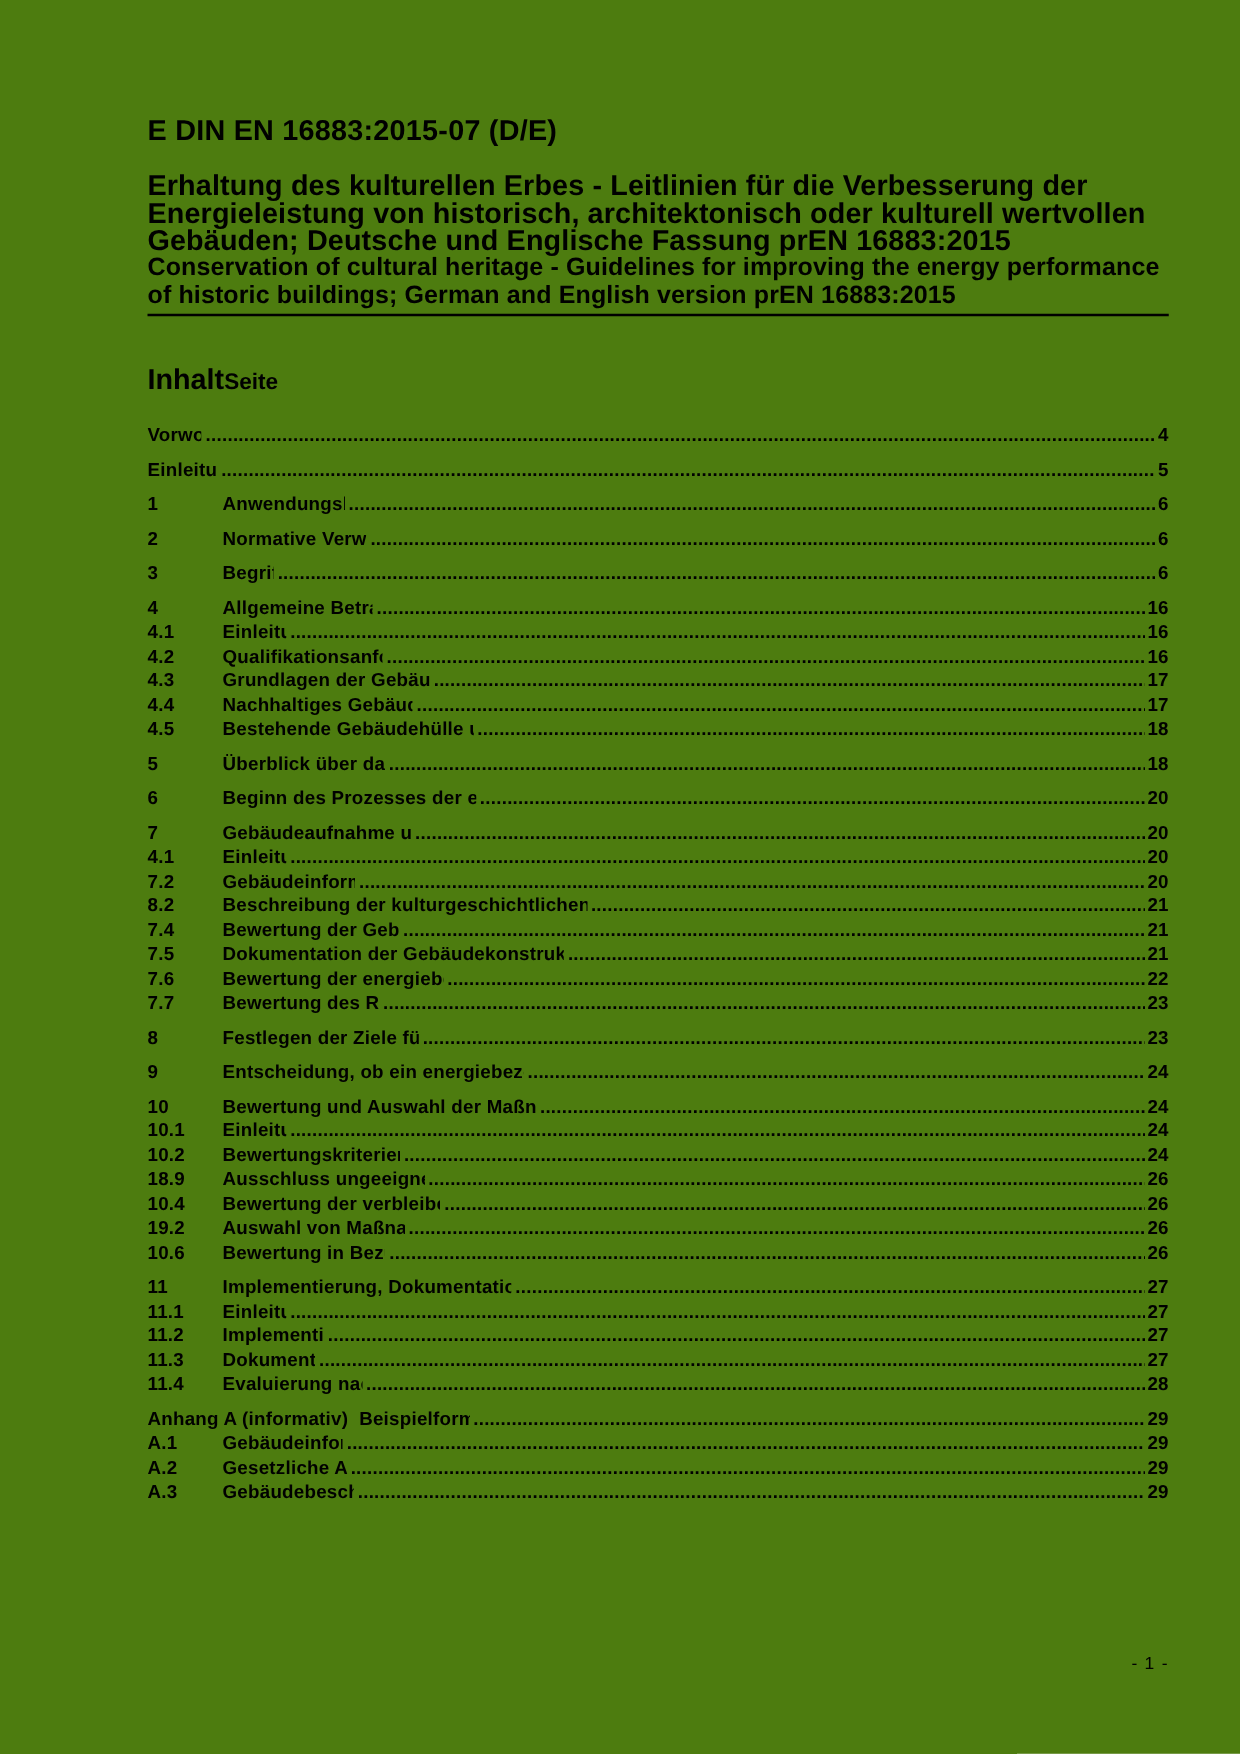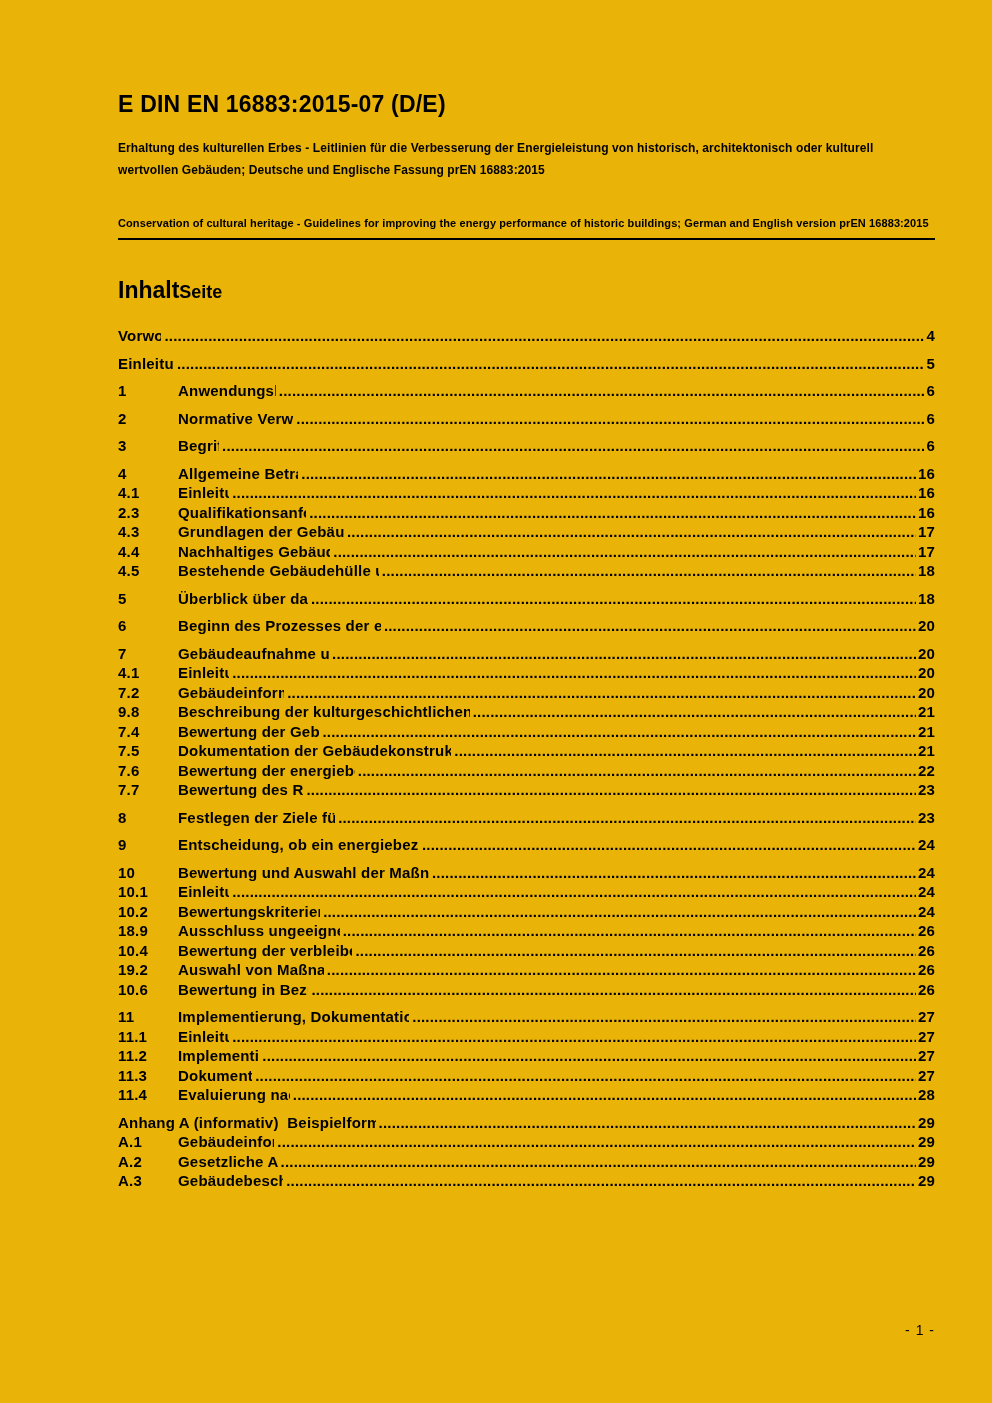--- a/index.html
+++ b/index.html
@@ -6,47 +6,46 @@
   html, body { background: #ffffff; }
   body {
     width: 992px; height: 1403px;
     font-family: "Liberation Sans", sans-serif;
     color: #000000;
     overflow: hidden;
   }
   .page {
     position: relative;
     width: 992px; height: 1403px;
-    background: #eab308;
+    background: #4d7c0f;
   }
   .content {
     padding: 93px 57px 0 118px; 
   }
   .doc-title {
     font-size: 23px;
     font-weight: bold;
     line-height: 1.0;
     letter-spacing: 0.2px;
   }
   .pub-date {
     margin-top: 11px;
     font-size: 14.5px;
     font-weight: normal;
     letter-spacing: 0.2px;
   }
   .title-de {
     margin-top: 21px;
-    font-size: 12px;
+    font-size: 23px;
     font-weight: bold;
     line-height: 22px;
     letter-spacing: 0.1px;
   }
   .title-en {
-    margin-top: 31px;
-    font-size: 11px;
+    font-size: 20px;
     font-weight: bold;
     line-height: 22px;
     letter-spacing: 0.1px;
   }
   .rule {
     margin-top: 4px;
     border: none;
     border-top: 2px solid #000000;
     height: 0;
   }
@@ -164,21 +163,21 @@
           <span class="toc-dots"></span>
           <span class="toc-page">16</span>
         </div>
         <div class="toc-row">
           <span class="toc-num">4.1</span>
           <span class="toc-label">Einleitung</span>
           <span class="toc-dots"></span>
           <span class="toc-page">16</span>
         </div>
         <div class="toc-row">
-          <span class="toc-num">2.3</span>
+          <span class="toc-num">4.2</span>
           <span class="toc-label">Qualifikationsanforderungen</span>
           <span class="toc-dots"></span>
           <span class="toc-page">16</span>
         </div>
         <div class="toc-row">
           <span class="toc-num">4.3</span>
           <span class="toc-label">Grundlagen der Gebäudekonservierung</span>
           <span class="toc-dots"></span>
           <span class="toc-page">17</span>
         </div>
@@ -218,21 +217,21 @@
           <span class="toc-dots"></span>
           <span class="toc-page">20</span>
         </div>
         <div class="toc-row">
           <span class="toc-num">7.2</span>
           <span class="toc-label">Gebäudeinformationen</span>
           <span class="toc-dots"></span>
           <span class="toc-page">20</span>
         </div>
         <div class="toc-row">
-          <span class="toc-num">9.8</span>
+          <span class="toc-num">8.2</span>
           <span class="toc-label">Beschreibung der kulturgeschichtlichen Bedeutung und Konservierungsbeschränkungen</span>
           <span class="toc-dots"></span>
           <span class="toc-page">21</span>
         </div>
         <div class="toc-row">
           <span class="toc-num">7.4</span>
           <span class="toc-label">Bewertung der Gebäudenutzung</span>
           <span class="toc-dots"></span>
           <span class="toc-page">21</span>
         </div>

